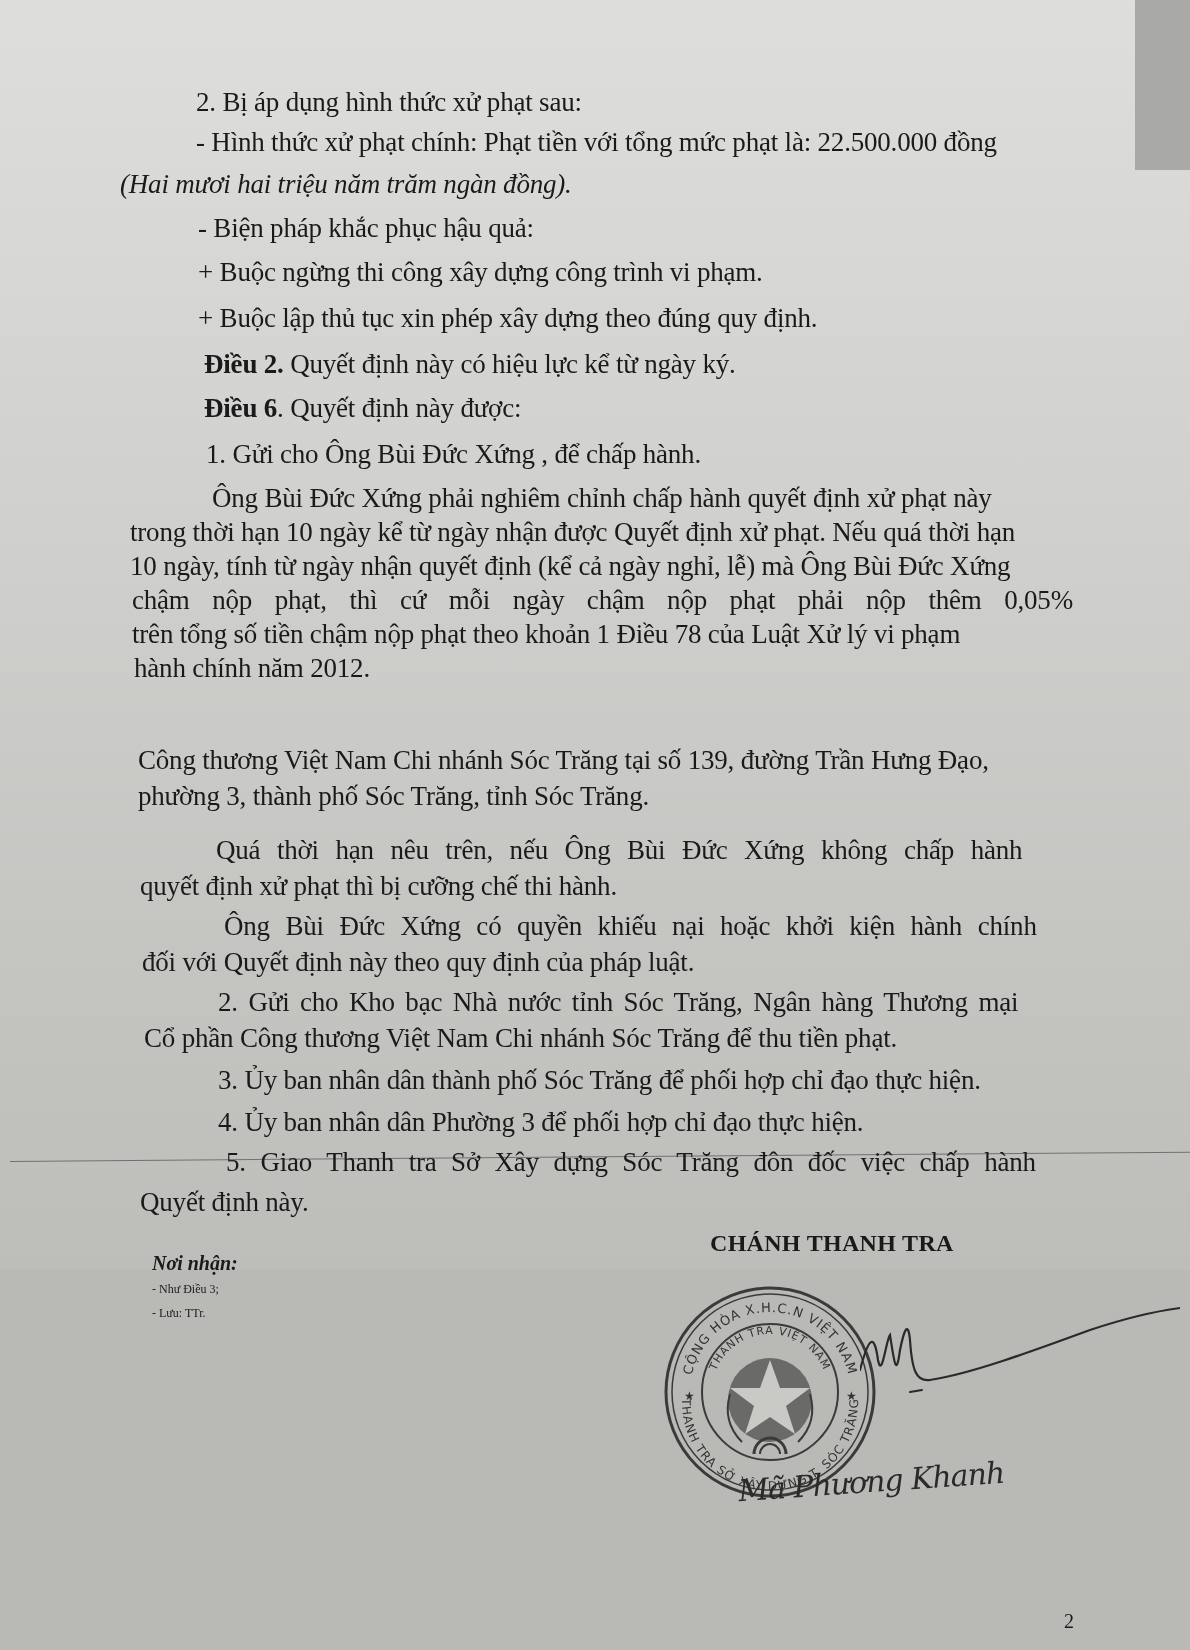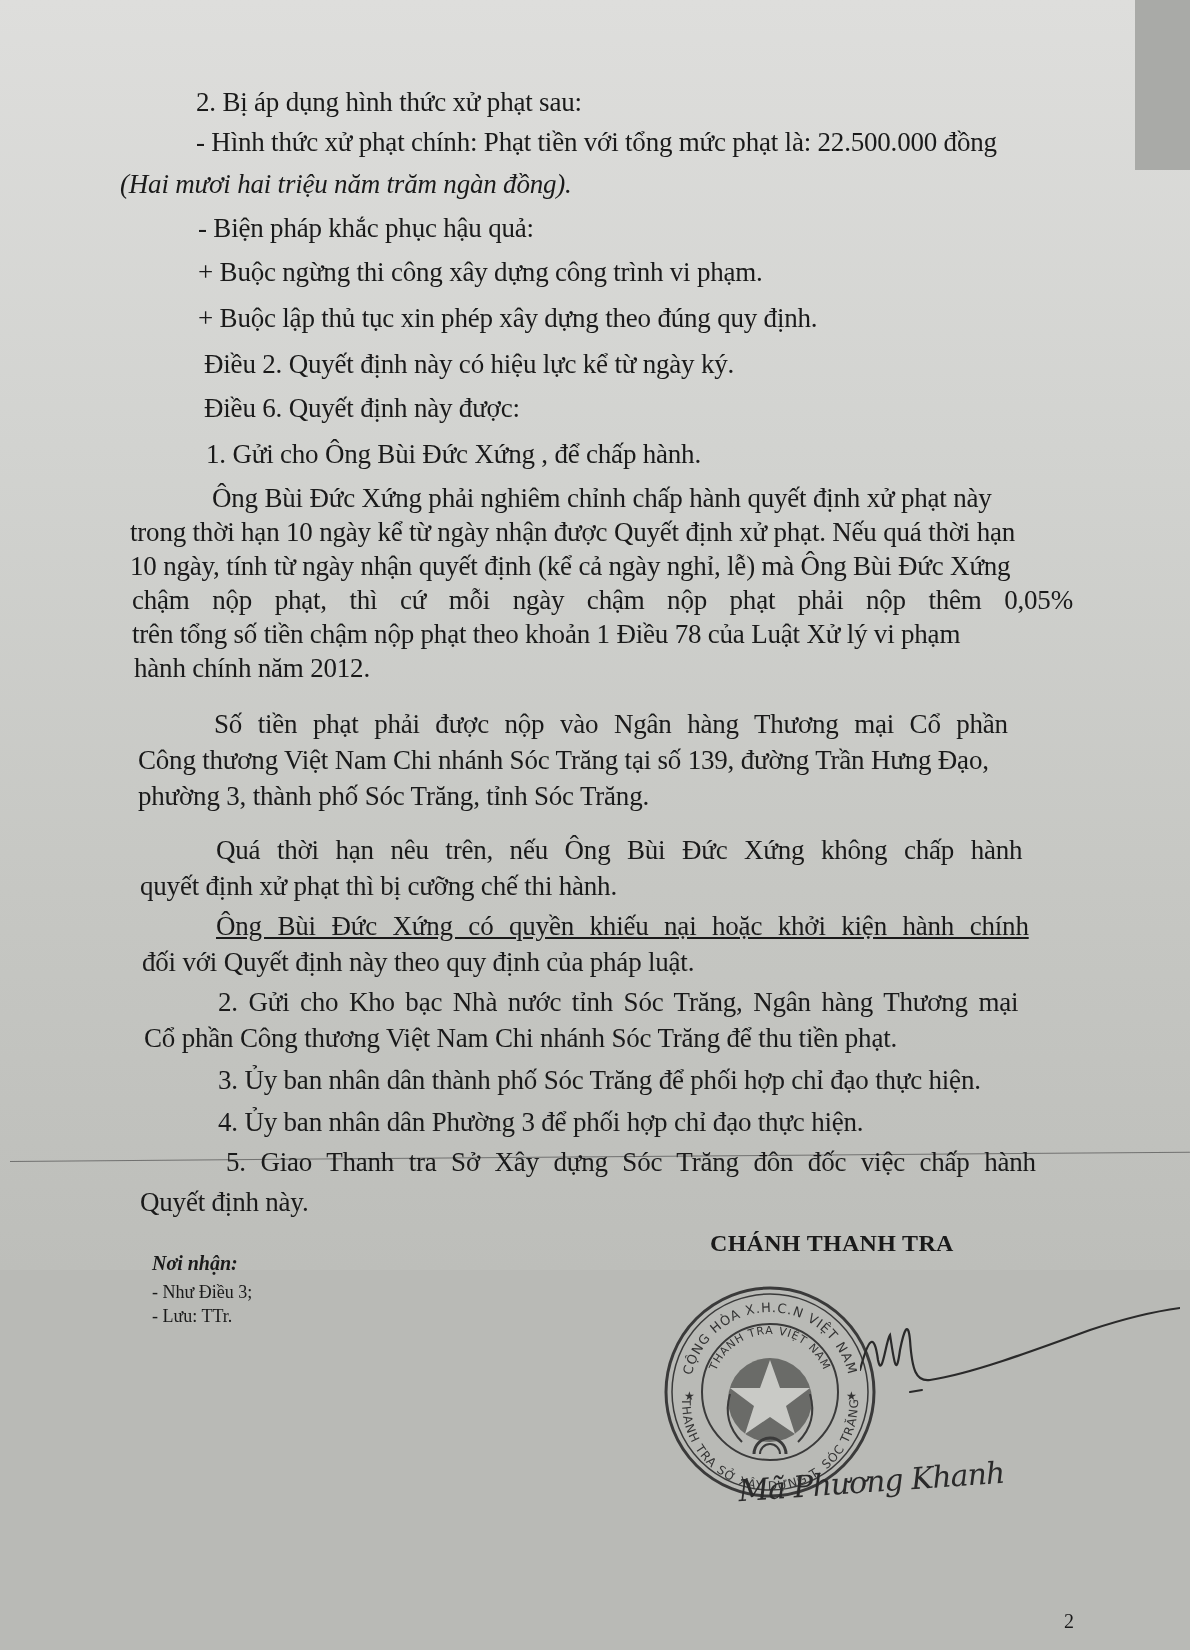--- a/index.html
+++ b/index.html
@@ -32,39 +32,39 @@
       font-size: 27px;
       line-height: 32px;
       letter-spacing: -0.2px;
     }
     .justify {
       display: flex;
       justify-content: space-between;
       white-space: nowrap;
     }
     .justify span { display: inline-block; }
-    .bold { font-weight: normal; }
+    .bold { font-weight: bold; }
     .italic { font-style: italic; }
     .fold-line {
       position: absolute;
       height: 1px;
       background: #555;
       opacity: 0.75;
     }
     .recipients-title {
       position: absolute;
       left: 152px; top: 1252px;
       font-size: 20px;
       font-weight: bold;
       font-style: italic;
     }
     .recipient {
       position: absolute;
       left: 152px;
-      font-size: 18px;
+      font-size: 12px;
     }
     .signer-title {
       position: absolute;
       left: 710px; top: 1230px;
       font-size: 24px;
       font-weight: bold;
       letter-spacing: 0.3px;
     }
     .stamp {
       position: absolute;
@@ -115,28 +115,27 @@
 
   <div class="line justify" style="left:212px; top:482px; width:914px;">
       <span>Ông Bùi Đức Xứng  phải nghiêm chỉnh chấp hành quyết định xử phạt này</span>
     </div>
   <div class="line" style="left:130px; top:516px;">trong thời hạn 10 ngày kể từ ngày nhận được Quyết định xử phạt. Nếu quá thời hạn</div>
   <div class="line" style="left:130px; top:550px;">10 ngày, tính từ ngày nhận quyết định (kể cả ngày nghỉ, lễ) mà Ông Bùi Đức Xứng</div>
   <div class="line" style="left:132px; top:584px; width:980px; word-spacing:16px;">chậm nộp phạt, thì cứ mỗi ngày chậm nộp phạt phải nộp thêm 0,05%</div>
   <div class="line" style="left:132px; top:618px;">trên tổng số tiền chậm nộp phạt theo khoản 1 Điều 78 của Luật Xử lý vi phạm</div>
   <div class="line" style="left:134px; top:652px;">hành chính năm 2012.</div>
 
-  <div class="line" style="left:214px; top:708px; word-spacing:9px;">Số tiền phạt phải được nộp vào Ngân hàng Thương mại Cổ phần</div>
   <div class="line" style="left:138px; top:744px;">Công thương Việt Nam Chi nhánh Sóc Trăng tại số 139, đường Trần Hưng Đạo,</div>
   <div class="line" style="left:138px; top:780px;">phường 3, thành phố Sóc Trăng, tỉnh Sóc Trăng.</div>
 
   <div class="line" style="left:216px; top:834px; word-spacing:10px;">Quá thời hạn nêu trên, nếu Ông Bùi Đức Xứng không chấp hành</div>
   <div class="line" style="left:140px; top:870px;text-align:right;">quyết định xử phạt thì bị cưỡng chế thi hành.</div>
 
-  <div class="line" style="left:216px; top:910px; word-spacing:9px;text-decoration:underline;">Ông Bùi Đức Xứng có quyền khiếu nại hoặc khởi kiện hành chính</div>
+  <div class="line" style="left:224px; top:910px; word-spacing:9px;">Ông Bùi Đức Xứng có quyền khiếu nại hoặc khởi kiện hành chính</div>
   <div class="line" style="left:142px; top:946px;">đối với Quyết định này theo quy định của pháp luật.</div>
 
   <div class="line" style="left:218px; top:986px; word-spacing:4px;">2. Gửi cho Kho bạc Nhà nước tỉnh Sóc Trăng, Ngân hàng Thương mại</div>
   <div class="line" style="left:144px; top:1022px;">Cổ phần Công thương Việt Nam Chi nhánh Sóc Trăng để thu tiền phạt.</div>
   <div class="line" style="left:218px; top:1064px;">3. Ủy ban nhân dân thành phố Sóc Trăng để phối hợp chỉ đạo thực hiện.</div>
   <div class="line" style="left:218px; top:1106px;">4. Ủy ban nhân dân Phường 3 để phối hợp chỉ đạo thực hiện.</div>
 
   <div class="fold-line" style="left:10px; top:1161px; width:1180px; transform:rotate(-0.45deg); transform-origin:left;"></div>
 
   <div class="line" style="left:226px; top:1146px; word-spacing:8px;">5. Giao Thanh tra Sở Xây dựng Sóc Trăng đôn đốc việc chấp hành</div>

